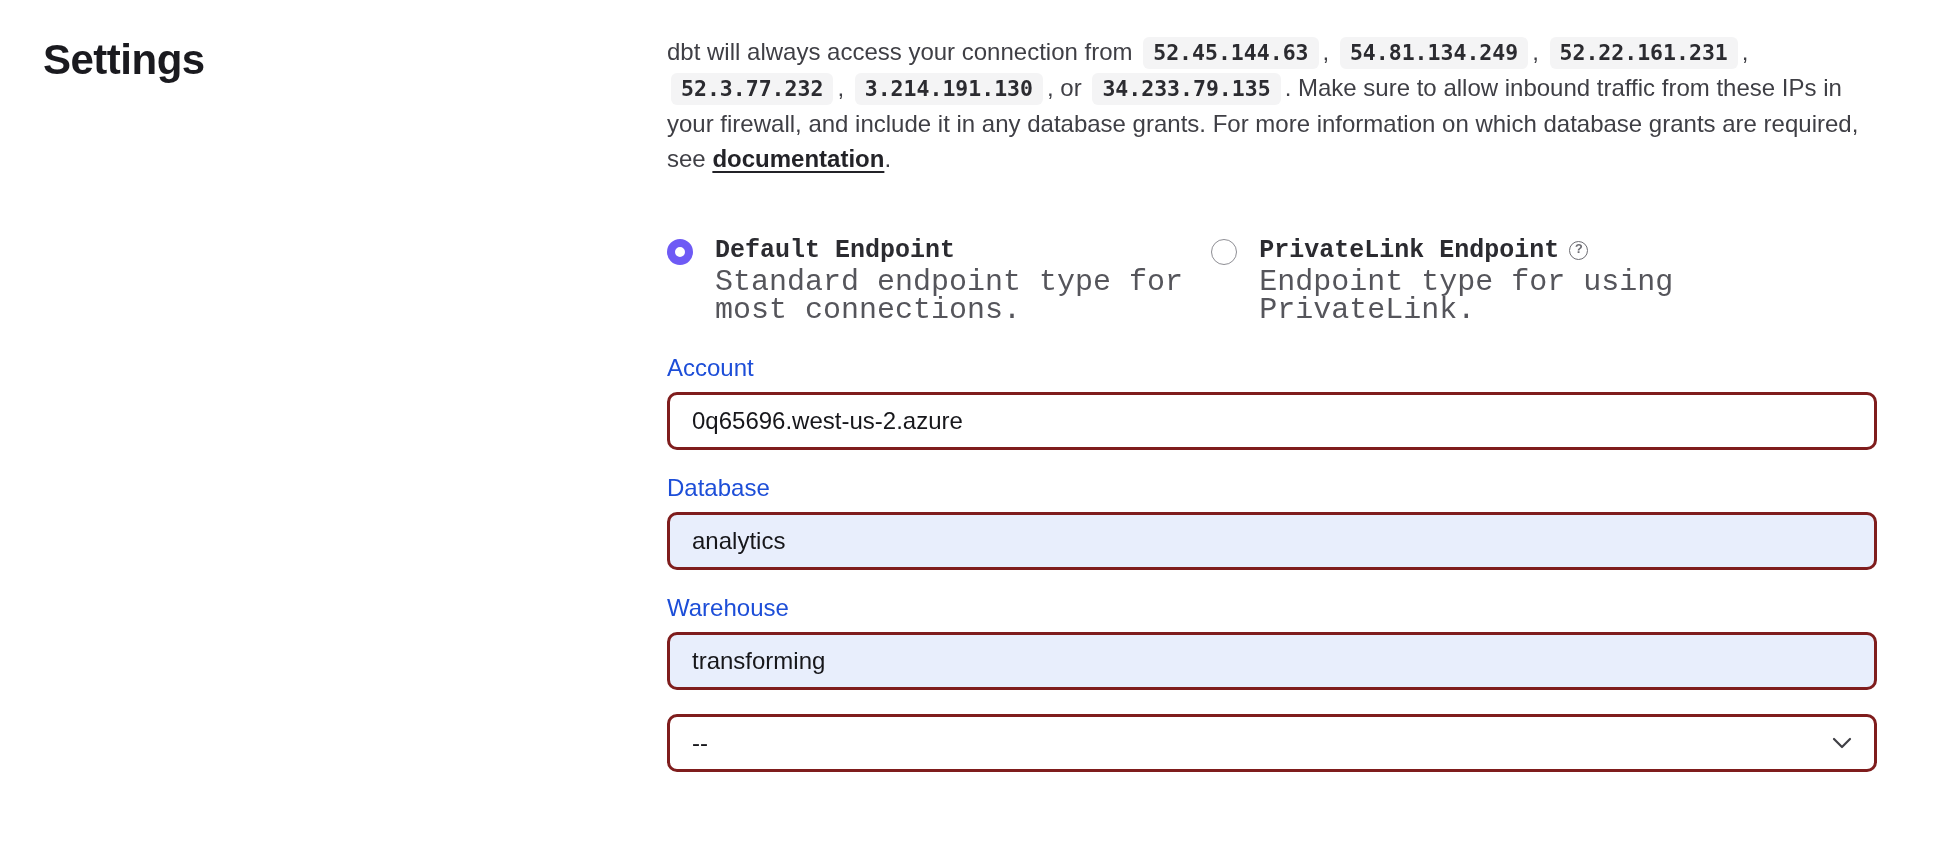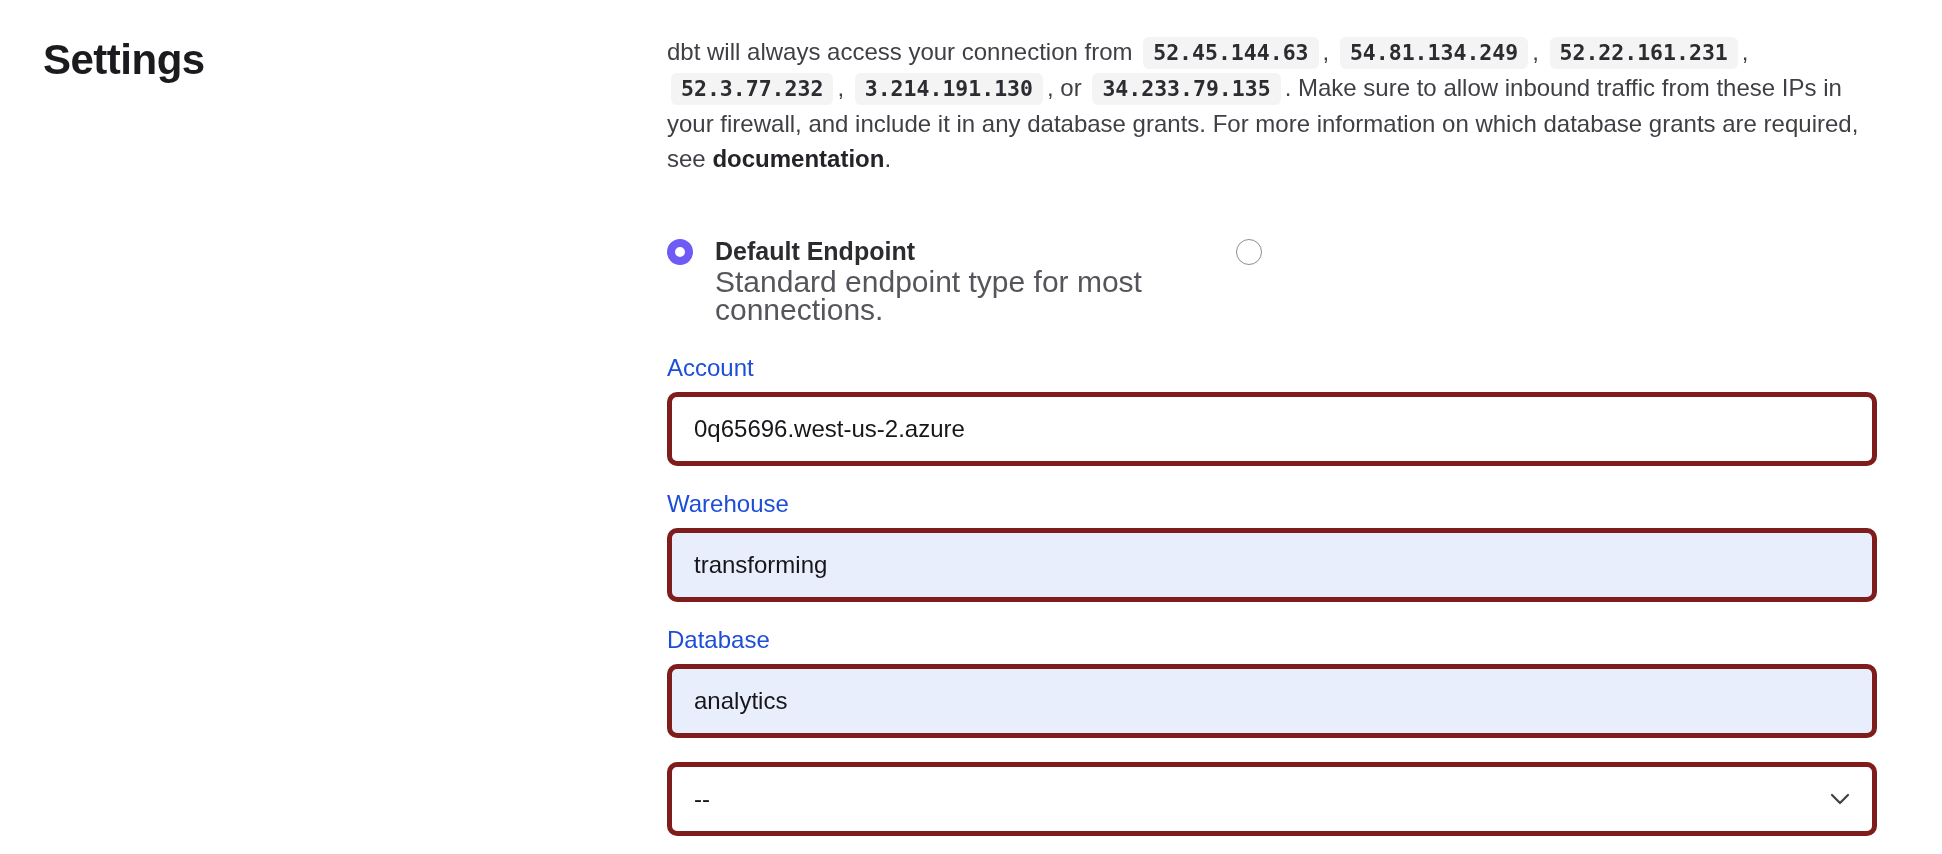--- a/index.html
+++ b/index.html
@@ -41,30 +41,32 @@
     color: #2b2b30;
     padding: 3px 10px 4px 10px;
     border-radius: 6px;
     margin: 0 4px;
     white-space: nowrap;
     font-weight: bold;
   }
   .doc-link {
     color: #232328;
     font-weight: 700;
+    text-decoration: underline;
     text-underline-offset: 4px;
     cursor: pointer;
   }
   .endpoint-row {
     display: flex;
     margin-top: 60px;
   }
   .endpoint-option {
     display: flex;
     align-items: flex-start;
+    font-family: Liberation Mono, monospace;
   }
   .endpoint-option.first { width: 569px; }
   .radio {
     width: 26px;
     height: 26px;
     border-radius: 50%;
     flex: 0 0 26px;
     margin-top: 3px;
     background: #ffffff;
     border: 1.5px solid #8e8e94;
@@ -106,22 +108,22 @@
   .field { margin-bottom: 24px; }
   .field-label {
     display: block;
     font-size: 24px;
     color: #1d4ed8;
     font-weight: 500;
     margin-bottom: 10px;
   }
   .text-input, .select-box {
     width: 100%;
-    height: 74px;
-    border: 5px solid #7f1d1d;
+    height: 58px;
+    border: 3px solid #7f1d1d;
     border-radius: 10px;
     background: #ffffff;
     font-family: "Liberation Sans", sans-serif;
     font-size: 24px;
     color: #17171b;
     padding: 0 22px;
     outline: none;
   }
   .text-input.highlight { background: #E8EEFC; }
   .select-box {
@@ -148,39 +150,43 @@
       <div class="endpoint-option first">
         <span class="radio selected"></span>
         <span class="endpoint-text">
           <span class="endpoint-label">Default Endpoint</span>
           <span class="endpoint-desc" style="display:block">Standard endpoint type for most connections.</span>
         </span>
       </div>
 
       <div class="endpoint-option">
         <span class="radio"></span>
+        <span class="endpoint-text">
+          <span class="endpoint-label"><span>PrivateLink Endpoint</span><span class="help-icon">?</span></span>
+          <span class="endpoint-desc" style="display:block">Endpoint type for using PrivateLink.</span>
+        </span>
       </div>
 
     </div>
 
     <div class="form">
 
       <div class="field">
         <label class="field-label">Account</label>
         <input class="text-input" type="text" value="0q65696.west-us-2.azure" style="">
       </div>
 
       <div class="field">
+        <label class="field-label">Database</label>
+        <input class="text-input highlight" type="text" value="analytics" style="">
+      </div>
+
+      <div class="field">
         <label class="field-label">Warehouse</label>
         <input class="text-input highlight" type="text" value="transforming" style="">
-      </div>
-
-      <div class="field">
-        <label class="field-label">Database</label>
-        <input class="text-input highlight" type="text" value="analytics" style="">
       </div>
 
       <div class="field">
         <div class="select-box">
           <span>--</span>
           <span>
             <svg class="chevron-svg" width="20" height="12" viewBox="0 0 20 12">
                 <polyline points="2,2 10,10 18,2" fill="none" stroke="#3f3f45" stroke-width="2.2" stroke-linecap="round" stroke-linejoin="round"></polyline>
               </svg>
           </span>

